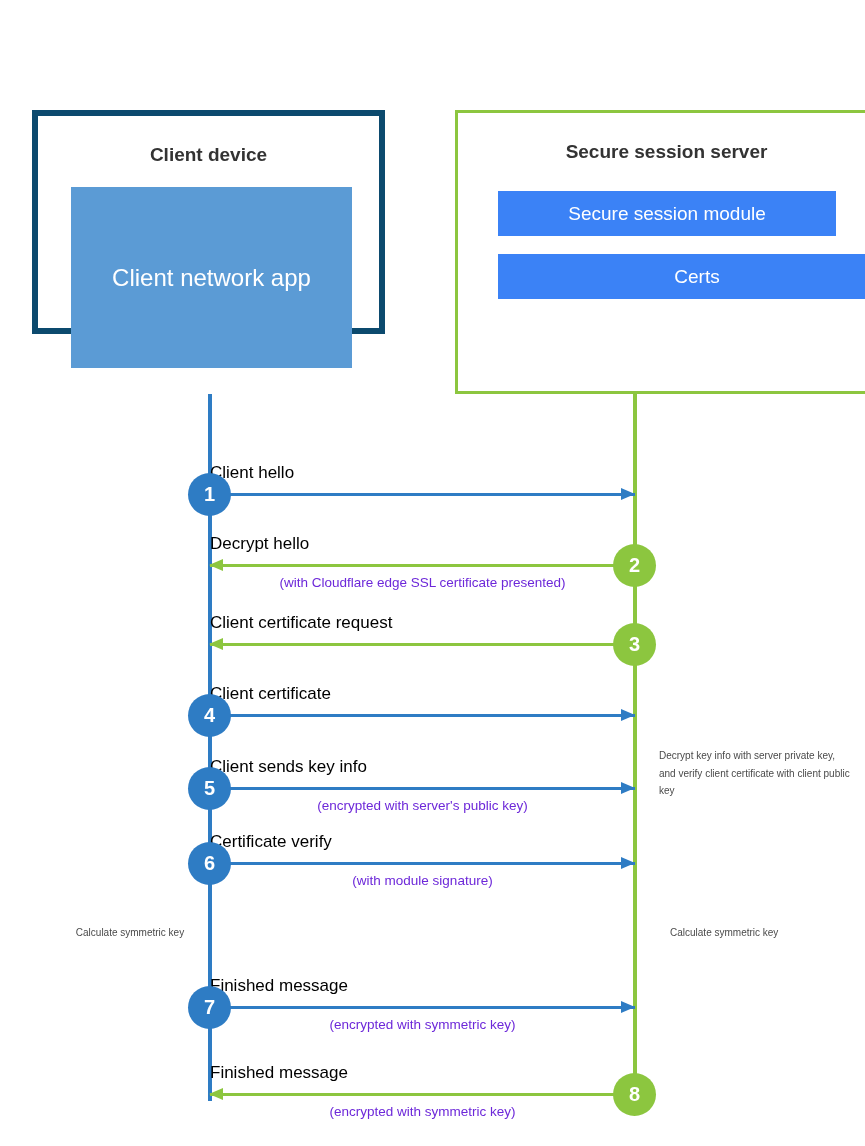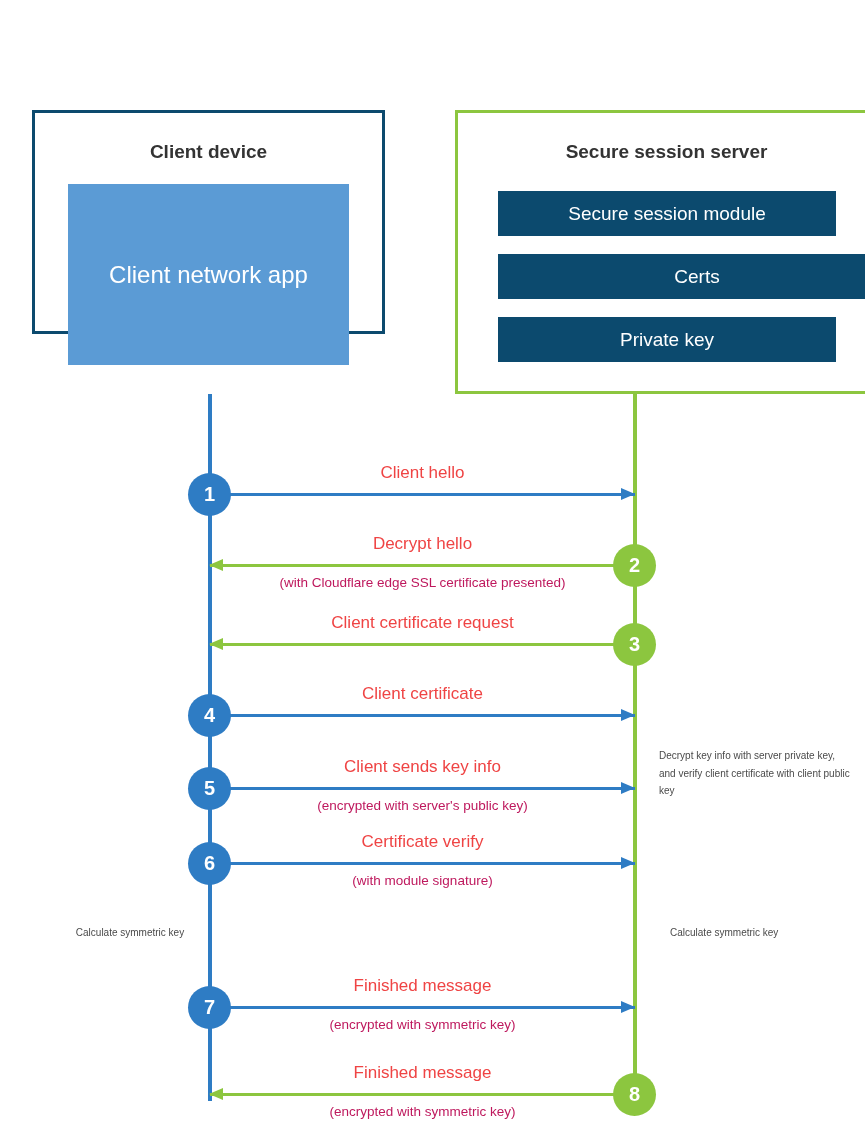--- a/index.html
+++ b/index.html
@@ -35,21 +35,21 @@
   .actor-box {
     position: absolute;
     background: #ffffff;
     box-sizing: border-box;
   }
   #client-box {
     left: 32px;
     top: 110px;
     width: 353px;
     height: 224px;
-    border: 3px solid #0c4a6e;
+    border: 6px solid #0c4a6e;
   }
   #server-box {
     left: 422px;
     top: 110px;
     width: 423px;
     height: 284px;
     border: 3px solid #8cc63f;
     margin-left: 33px;
   }
   .actor-title {
@@ -82,21 +82,21 @@
     text-align: center;
     font-weight: 400;
   }
 
   
   .server-bar {
     position: absolute;
     left: 40px;
     width: 338px;
     height: 45px;
-    background: #0c4a6e;
+    background: #3b82f6;
     display: flex;
     align-items: center;
     justify-content: center;
   }
   .server-bar-label {
     color: #ffffff;
     font-size: 19px;
     font-weight: 400;
   }
   #server-bar-0 { top: 78px; }
@@ -175,33 +175,33 @@
   }
   .step-circle.green {
     background: #8cc63f;
     left: 613px;
   }
 
   .step-label {
     position: absolute;
     left: 210px;
     width: 425px;
-    text-align: center;
+    text-align: left;
     font-size: 17px;
-    color: #ef4444;
+    color: #000000;
     top: -30px;
     white-space: nowrap;
   }
   .step-sublabel {
     position: absolute;
     left: 210px;
     width: 425px;
     text-align: center;
     font-size: 13.5px;
-    color: #be185d;
+    color: #6d28d9;
     top: 11px;
     white-space: nowrap;
   }
 
   
   .annotation {
     position: absolute;
     font-size: 10px;
     line-height: 17.5px;
     color: #4a4a4a;
@@ -239,23 +239,20 @@
   </div>
 
   <div class="actor-box" id="server-box">
     <div class="actor-title">Secure session server</div>
     <div class="server-bar" id="server-bar-0">
       <span class="server-bar-label">Secure session module</span>
     </div>
     <div class="server-bar" id="server-bar-1">
       <span class="server-bar-label">Certs</span>
     </div>
-    <div class="server-bar" id="server-bar-2">
-      <span class="server-bar-label">Private key</span>
-    </div>
   </div>
 
   <div class="lifeline" id="client-lifeline"></div>
   <div class="lifeline" id="server-lifeline"></div>
 
   <div class="step" style="top:493px">
     <div class="step-label">Client hello</div>
     <div class="arrow-line blue"></div>
     <div class="arrow-head right blue"></div>
     <div class="step-circle blue">1</div>

